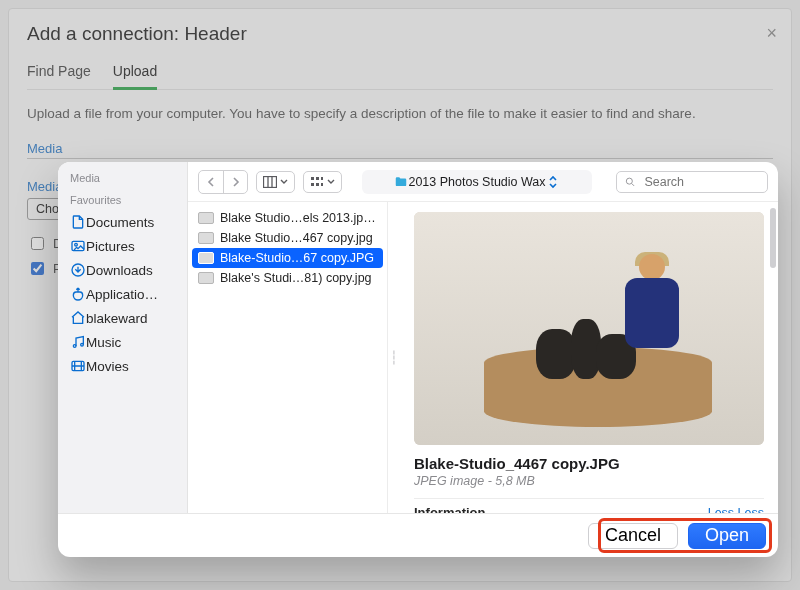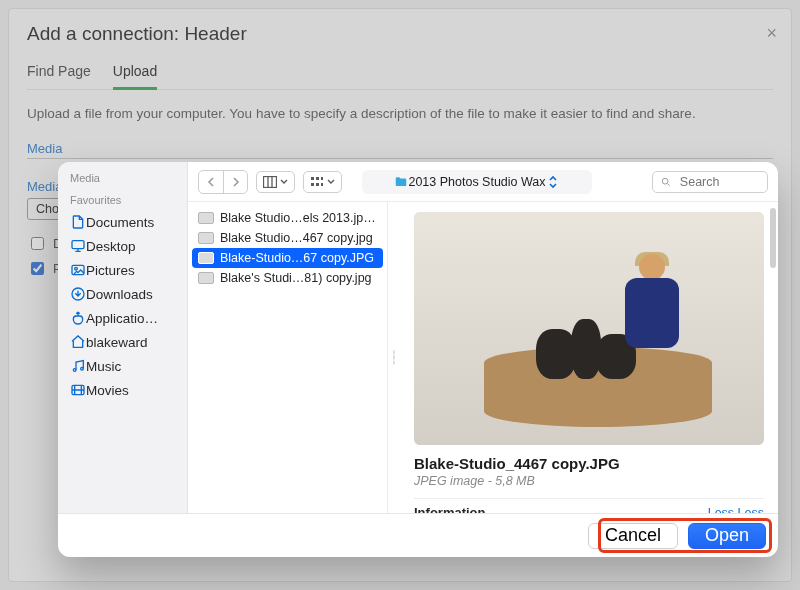--- a/index.html
+++ b/index.html
@@ -55,21 +55,21 @@
     height:24px; border-radius:6px; background:#f5f5f7;
     display:flex; align-items:center; padding:0 8px; color:#1d1d1f; cursor:pointer;
     justify-content:center;
     text-align:center;
   }
   .pathpop .folder-ic{ width:14px;height:14px; color:#34aadc;}
   .pathpop .chev { width:14px;height:14px; color:#0a6ed1;}
   .pathpop .name { font-size:12.5px; white-space:nowrap; overflow:hidden; text-overflow:ellipsis;}
   .search {
     margin-left:auto; height:22px; border:1px solid #cfcfd2; border-radius:5px;
-    display:flex; align-items:center; gap:7px; padding:0 8px; width:116px; color:#8a8a8e;
+    display:flex; align-items:center; gap:7px; padding:0 8px; width:152px; color:#8a8a8e;
   }
   .search input{ border:0; outline:0; width:100%; font-size:12.5px; background:transparent;}
   .content { flex:1; display:flex; min-height:0;}
   .filelist { width:200px; border-right:1px solid #ececec; padding:6px 4px; overflow:auto;}
   .file-row { display:flex; align-items:center; gap:6px; padding:3px 6px; border-radius:4px; cursor:pointer; white-space:nowrap;}
   .file-row.selected { background:#0a63ff; color:#fff;}
   .file-row .thumb { width:16px; height:12px; background:#dcdcdc; border:1px solid #b7b7b7; border-radius:2px; flex:0 0 16px;}
   .file-row.selected .thumb { border-color:#fff;}
   .file-row .fname { font-size:12.5px; overflow:hidden; text-overflow:ellipsis;}
   .preview { flex:1; padding:10px 14px 6px 14px; overflow:auto; position:relative;}
@@ -141,27 +141,20 @@
 
       <div class="side-item">
         <svg viewBox="0 0 24 24" fill="none" stroke="currentColor" stroke-width="2">
             <path d="M14 3H6a1 1 0 0 0-1 1v16a1 1 0 0 0 1 1h12a1 1 0 0 0 1-1V8z"></path>
             <path d="M14 3v5h5"></path>
           </svg>
         <span>Documents</span>
       </div>
       <div class="side-item">
         <svg viewBox="0 0 24 24" fill="none" stroke="currentColor" stroke-width="2">
-            <rect x="3" y="4" width="18" height="12" rx="2"></rect>
-            <path d="M8 20h8M12 16v4"></path>
-          </svg>
-        <span>Desktop</span>
-      </div>
-      <div class="side-item">
-        <svg viewBox="0 0 24 24" fill="none" stroke="currentColor" stroke-width="2">
             <rect x="3" y="5" width="18" height="14" rx="2"></rect>
             <circle cx="9" cy="10" r="2"></circle>
             <path d="M21 17l-5-5-4 4-2-2-4 4"></path>
           </svg>
         <span>Pictures</span>
       </div>
       <div class="side-item">
         <svg viewBox="0 0 24 24" fill="none" stroke="currentColor" stroke-width="2">
             <circle cx="12" cy="12" r="9"></circle>
             <path d="M12 7v7M8 11l4 4 4-4"></path>

